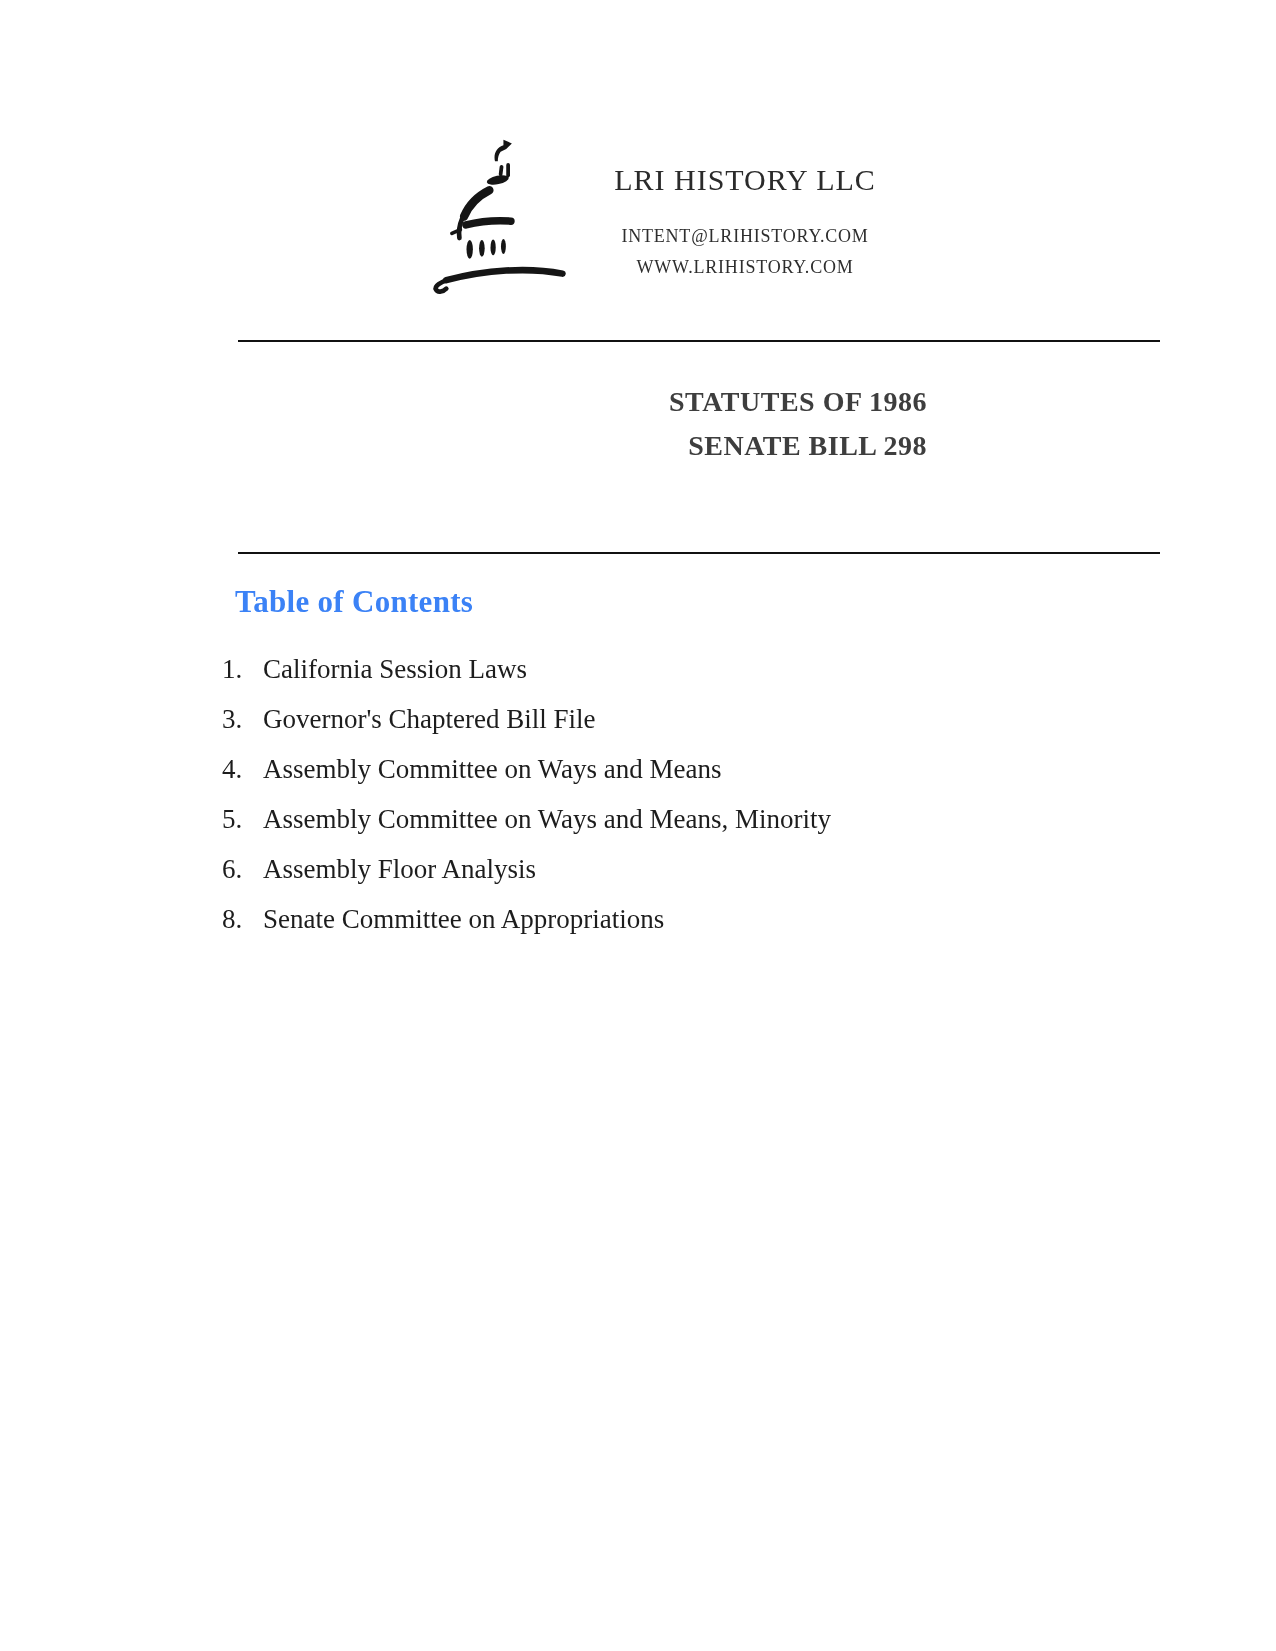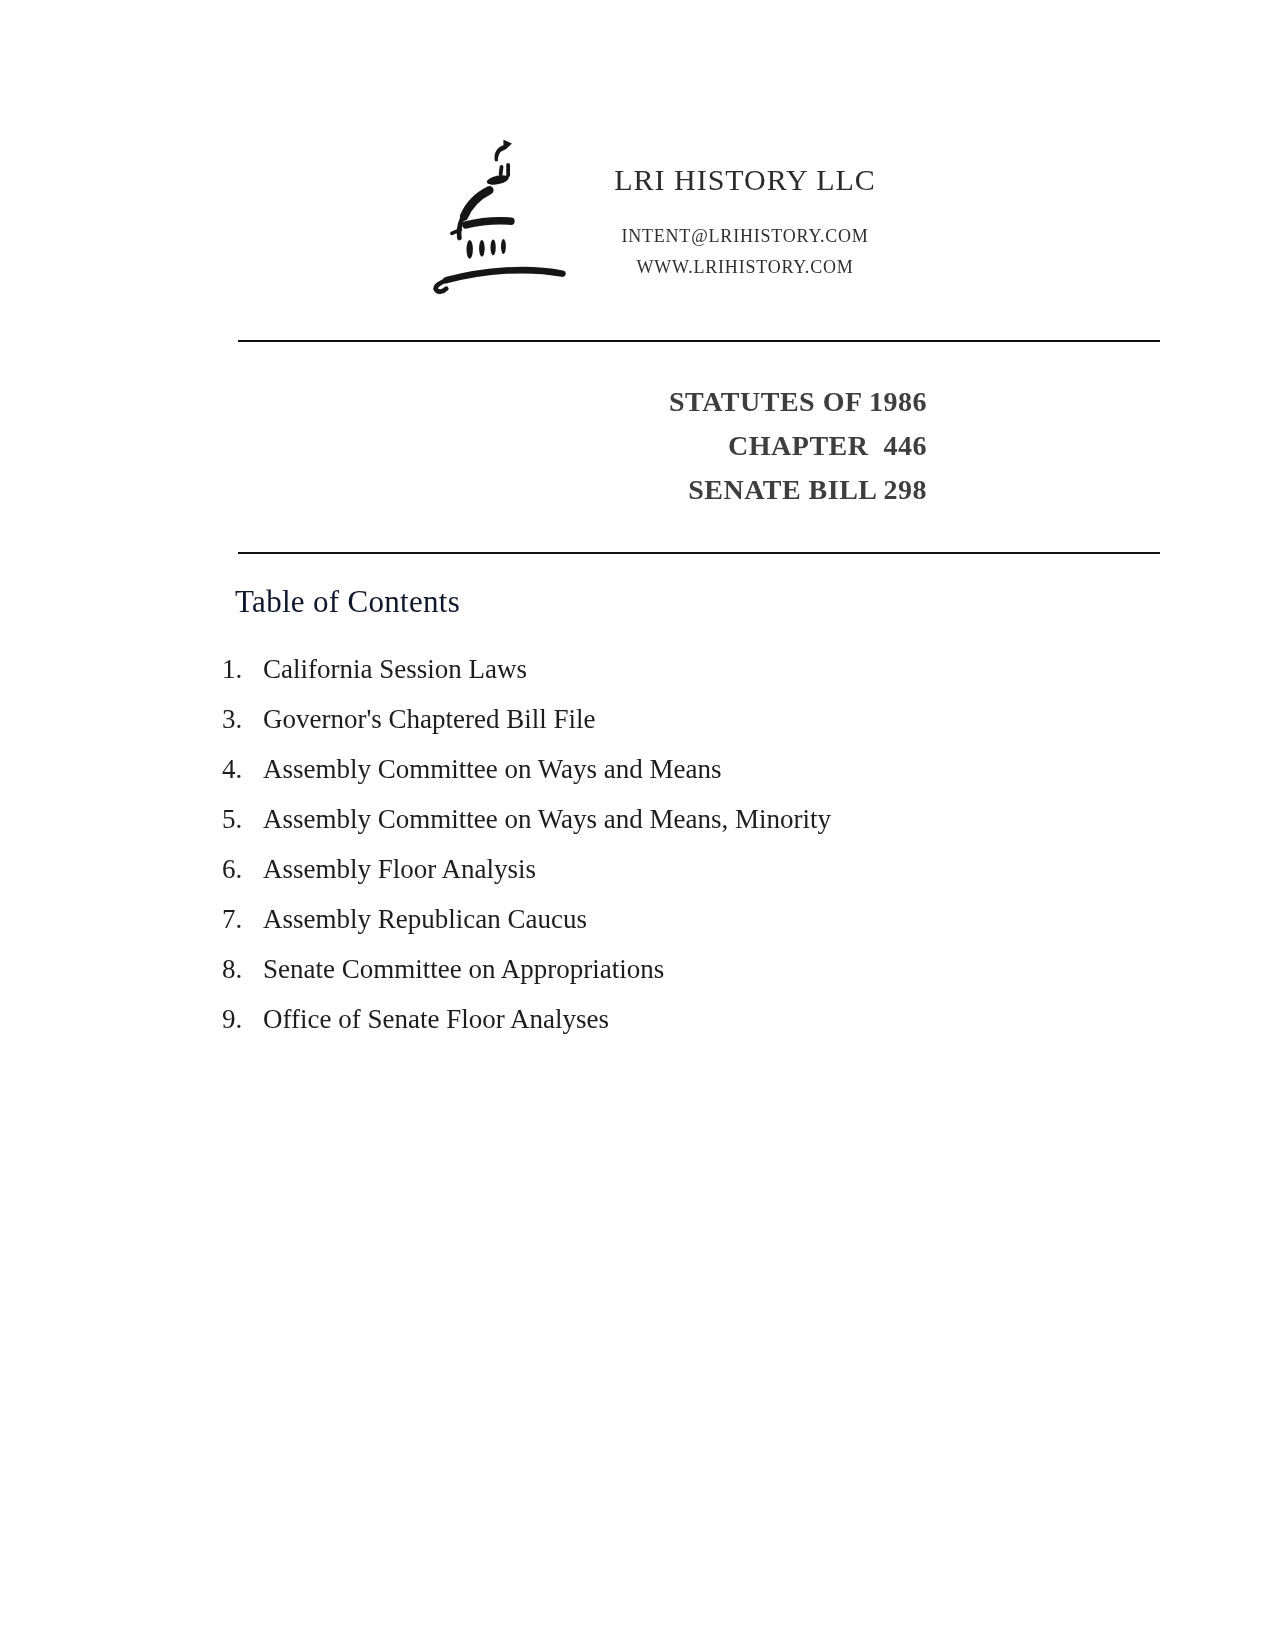--- a/index.html
+++ b/index.html
@@ -78,22 +78,22 @@
     white-space: pre; 
     margin-left: 43px;
   }
 
   
   .toc-title {
     position: absolute;
     left: 119px;
     top: 584px;
     font-size: 31px;
-    font-weight: normal;
-    color: #0f172a;
+    font-weight: bold;
+    color: #3b82f6;
     letter-spacing: 0.3px;
   }
   .toc-list {
     position: absolute;
     left: 0;
     top: 644px;
     width: 100%;
   }
   .toc-row {
     height: 50px;
@@ -148,21 +148,20 @@
       <div class="contact-line">INTENT@LRIHISTORY.COM</div>
       <div class="contact-line">WWW.LRIHISTORY.COM</div>
     </div>
   </div>
 
   <div class="rule rule-top"></div>
   <div class="rule rule-bottom"></div>
 
   <div class="statute-block">
     <div class="statute-line">STATUTES OF 1986</div>
-    <div class="statute-line">CHAPTER  446</div>
     <div class="statute-line">SENATE BILL 298</div>
   </div>
 
   <h1 class="toc-title">Table of Contents</h1>
 
   <div class="toc-list">
     <div class="toc-row">
       <span class="toc-num">1.</span><span class="toc-label">California Session Laws</span>
     </div>
     <div class="toc-row">
@@ -171,23 +170,17 @@
     <div class="toc-row">
       <span class="toc-num">4.</span><span class="toc-label">Assembly Committee on Ways and Means</span>
     </div>
     <div class="toc-row">
       <span class="toc-num">5.</span><span class="toc-label">Assembly Committee on Ways and Means, Minority</span>
     </div>
     <div class="toc-row">
       <span class="toc-num">6.</span><span class="toc-label">Assembly Floor Analysis</span>
     </div>
     <div class="toc-row">
-      <span class="toc-num">7.</span><span class="toc-label">Assembly Republican Caucus</span>
-    </div>
-    <div class="toc-row">
       <span class="toc-num">8.</span><span class="toc-label">Senate Committee on Appropriations</span>
-    </div>
-    <div class="toc-row">
-      <span class="toc-num">9.</span><span class="toc-label">Office of Senate Floor Analyses</span>
     </div>
   </div>
 
 </div>
 
 </body></html>

